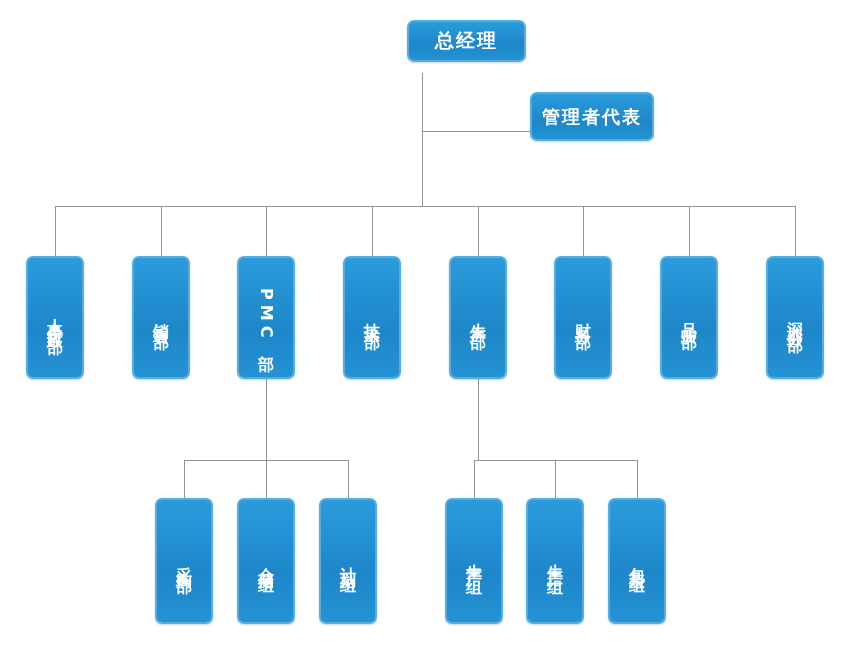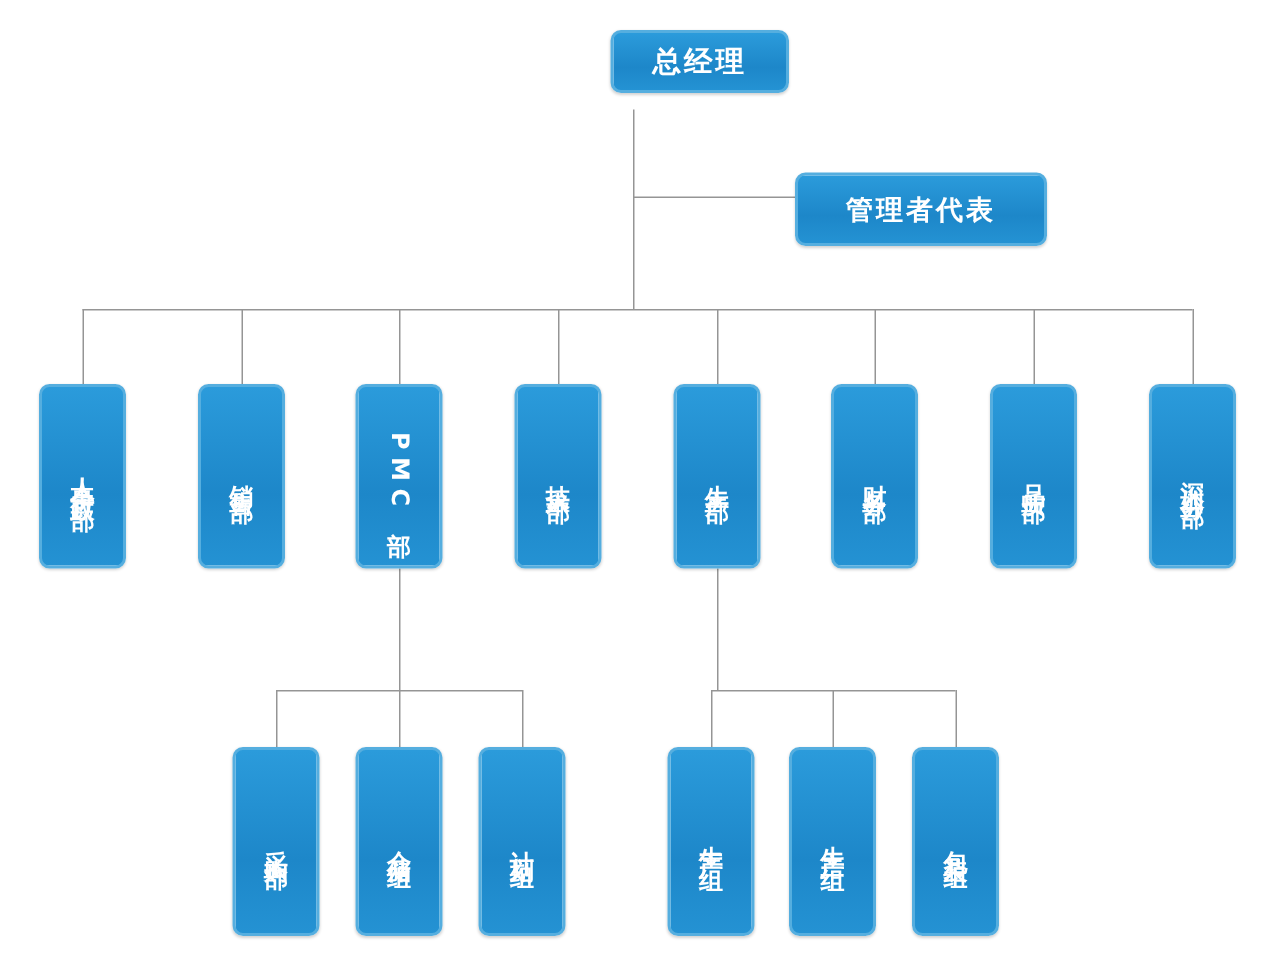--- a/index.html
+++ b/index.html
@@ -75,21 +75,21 @@
   <div class="line v" style="left:348px; top:460px; height:38px;"></div>
 
   <div class="line v" style="left:478px; top:379px; height:81px;"></div>
   <div class="line h" style="left:474px; top:460px; width:163px;"></div>
   <div class="line v" style="left:474px; top:460px; height:38px;"></div>
   <div class="line v" style="left:555px; top:460px; height:38px;"></div>
   <div class="line v" style="left:637px; top:460px; height:38px;"></div>
 
   <div class="node h-text" style="left:363px; top:20px; width:119px; height:42px;margin-left:44px;">总经理</div>
 
-  <div class="node h-text sm" style="left:530px; top:115px; width:168px; height:49px;font-family:Liberation Mono, monospace;">管理者代表</div>
+  <div class="node h-text sm" style="left:530px; top:92px; width:124px; height:49px;font-family:Liberation Mono, monospace;">管理者代表</div>
 
   <div class="node v-text" style="left:26px; top:256px; width:58px; height:123px;">人事行政部</div>
   <div class="node v-text" style="left:132px; top:256px; width:58px; height:123px;">销售部</div>
   <div class="node v-text" style="left:237px; top:256px; width:58px; height:123px;">PMC部</div>
   <div class="node v-text" style="left:343px; top:256px; width:58px; height:123px;">技术部</div>
   <div class="node v-text" style="left:449px; top:256px; width:58px; height:123px;">生产部</div>
   <div class="node v-text" style="left:554px; top:256px; width:58px; height:123px;">财务部</div>
   <div class="node v-text" style="left:660px; top:256px; width:58px; height:123px;">品质部</div>
   <div class="node v-text" style="left:766px; top:256px; width:58px; height:123px;">深圳分部</div>
 

